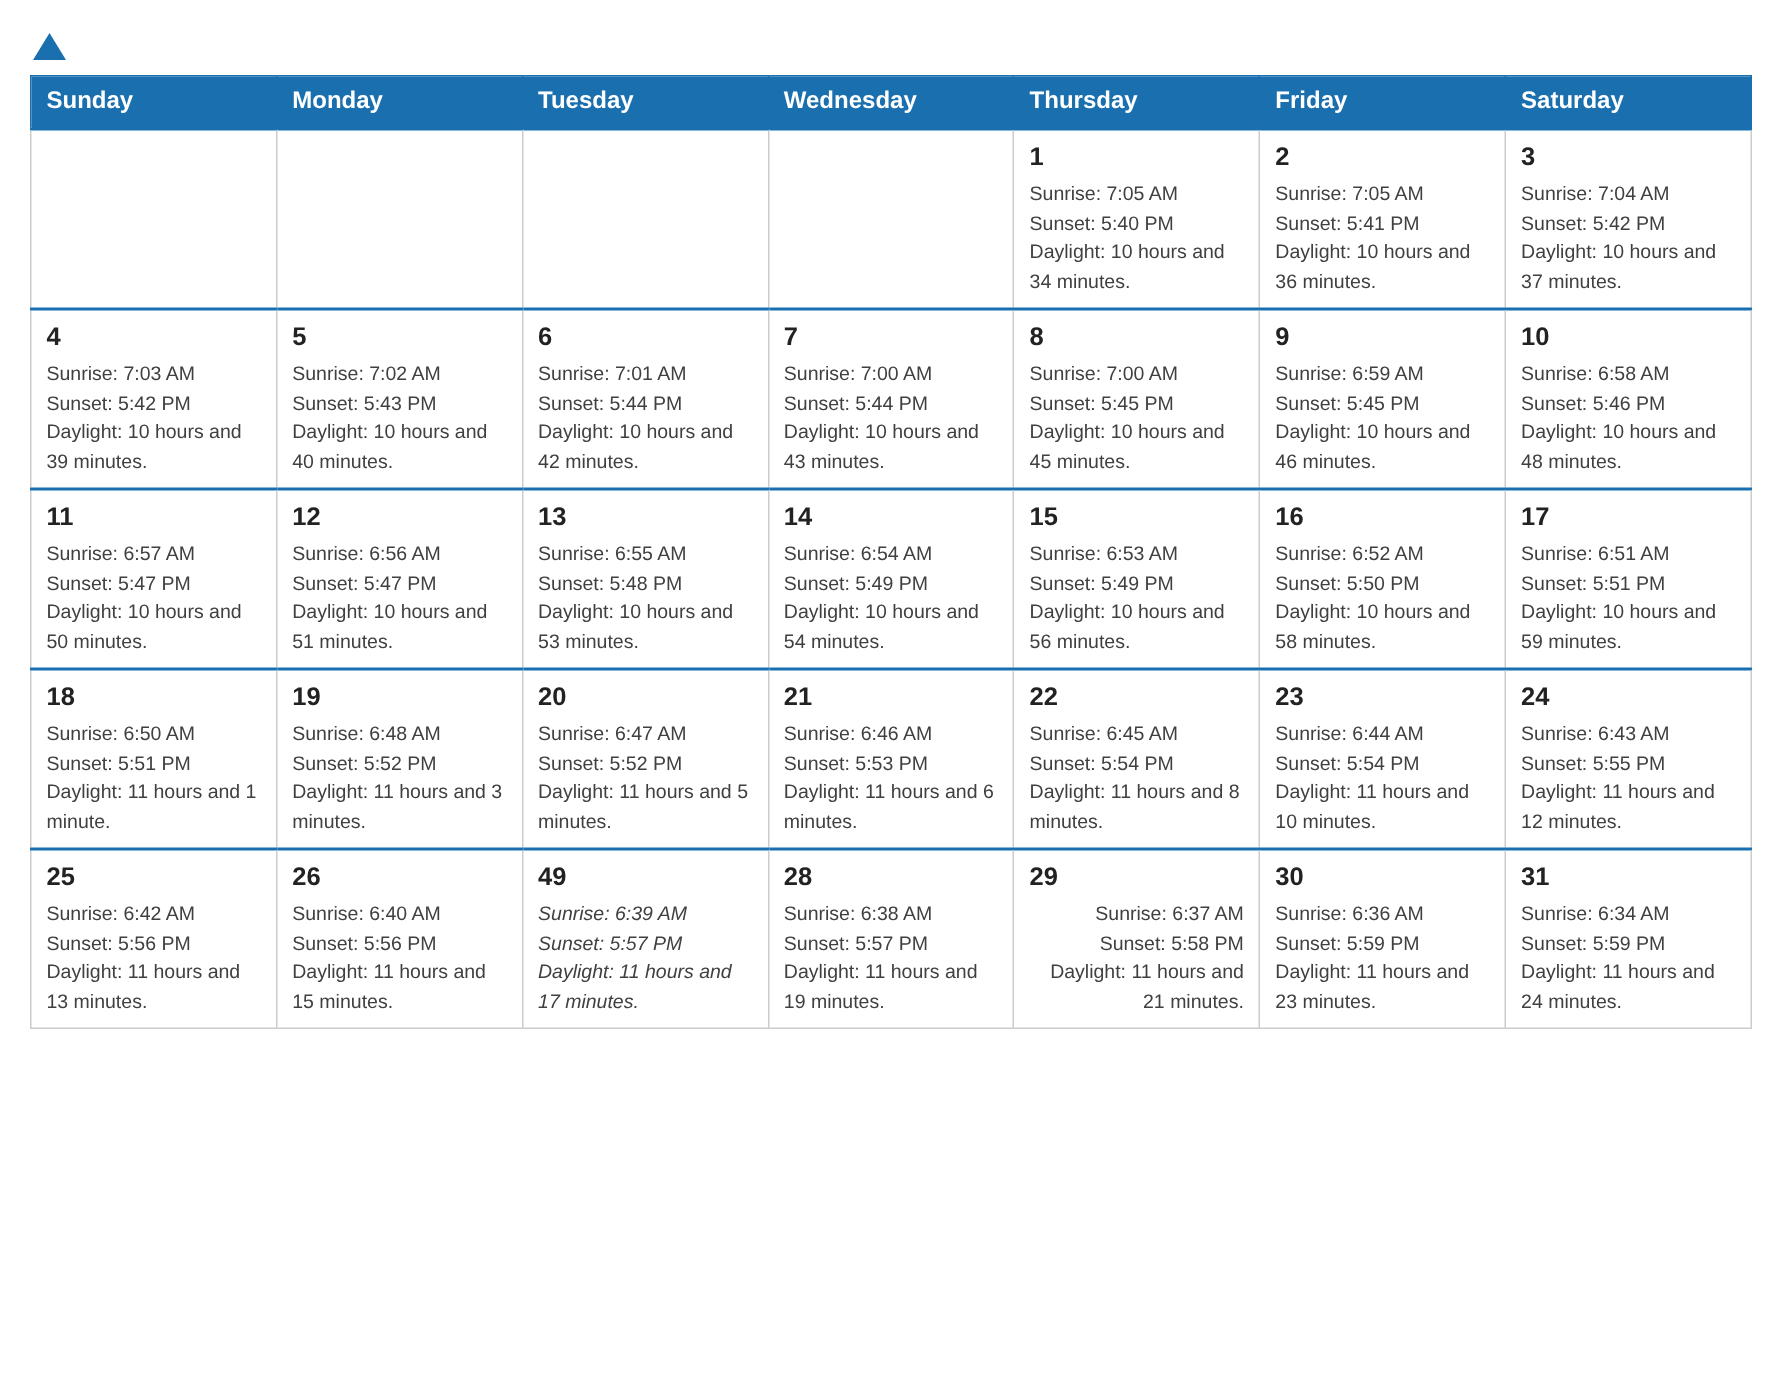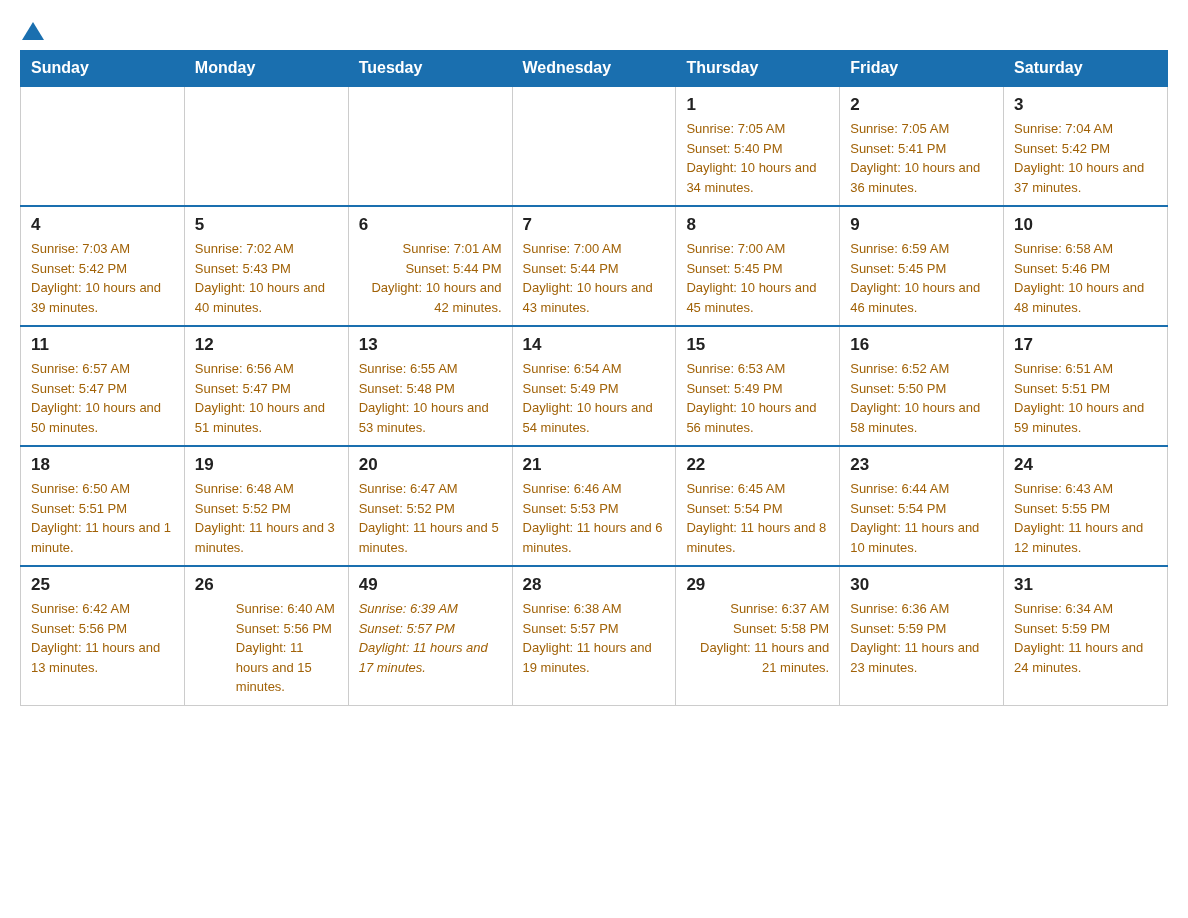--- a/index.html
+++ b/index.html
@@ -74,21 +74,21 @@
     }
     .day-num {
       font-size: 17px;
       font-weight: bold;
       color: #222;
       display: block;
       margin-bottom: 4px;
     }
     .day-info {
       font-size: 13px;
-      color: #a16207;
+      color: #404040;
       line-height: 1.5;
     }
     .empty-cell {
       background: #fff;
     }
     
     .logo-area {
       display: flex;
       flex-direction: column;
       align-items: flex-start;
@@ -162,21 +162,21 @@
 Daylight: 10 hours and 39 minutes.</div>
         </td>
         <td>
           <span class="day-num">5</span>
           <div class="day-info" style="white-space: pre-line;">Sunrise: 7:02 AM
 Sunset: 5:43 PM
 Daylight: 10 hours and 40 minutes.</div>
         </td>
         <td>
           <span class="day-num">6</span>
-          <div class="day-info" style="white-space: pre-line; text-align: right;">Sunrise: 7:01 AM
+          <div class="day-info" style="white-space: pre-line;">Sunrise: 7:01 AM
 Sunset: 5:44 PM
 Daylight: 10 hours and 42 minutes.</div>
         </td>
         <td>
           <span class="day-num">7</span>
           <div class="day-info" style="white-space: pre-line;">Sunrise: 7:00 AM
 Sunset: 5:44 PM
 Daylight: 10 hours and 43 minutes.</div>
         </td>
         <td>
@@ -288,21 +288,21 @@
       </tr>
       <tr>
         <td>
           <span class="day-num">25</span>
           <div class="day-info" style="white-space: pre-line;">Sunrise: 6:42 AM
 Sunset: 5:56 PM
 Daylight: 11 hours and 13 minutes.</div>
         </td>
         <td>
           <span class="day-num">26</span>
-          <div class="day-info" style="white-space: pre-line; margin-left: 41px;">Sunrise: 6:40 AM
+          <div class="day-info" style="white-space: pre-line;">Sunrise: 6:40 AM
 Sunset: 5:56 PM
 Daylight: 11 hours and 15 minutes.</div>
         </td>
         <td>
           <span class="day-num">49</span>
           <div class="day-info" style="white-space: pre-line; font-style: italic;">Sunrise: 6:39 AM
 Sunset: 5:57 PM
 Daylight: 11 hours and 17 minutes.</div>
         </td>
         <td>

